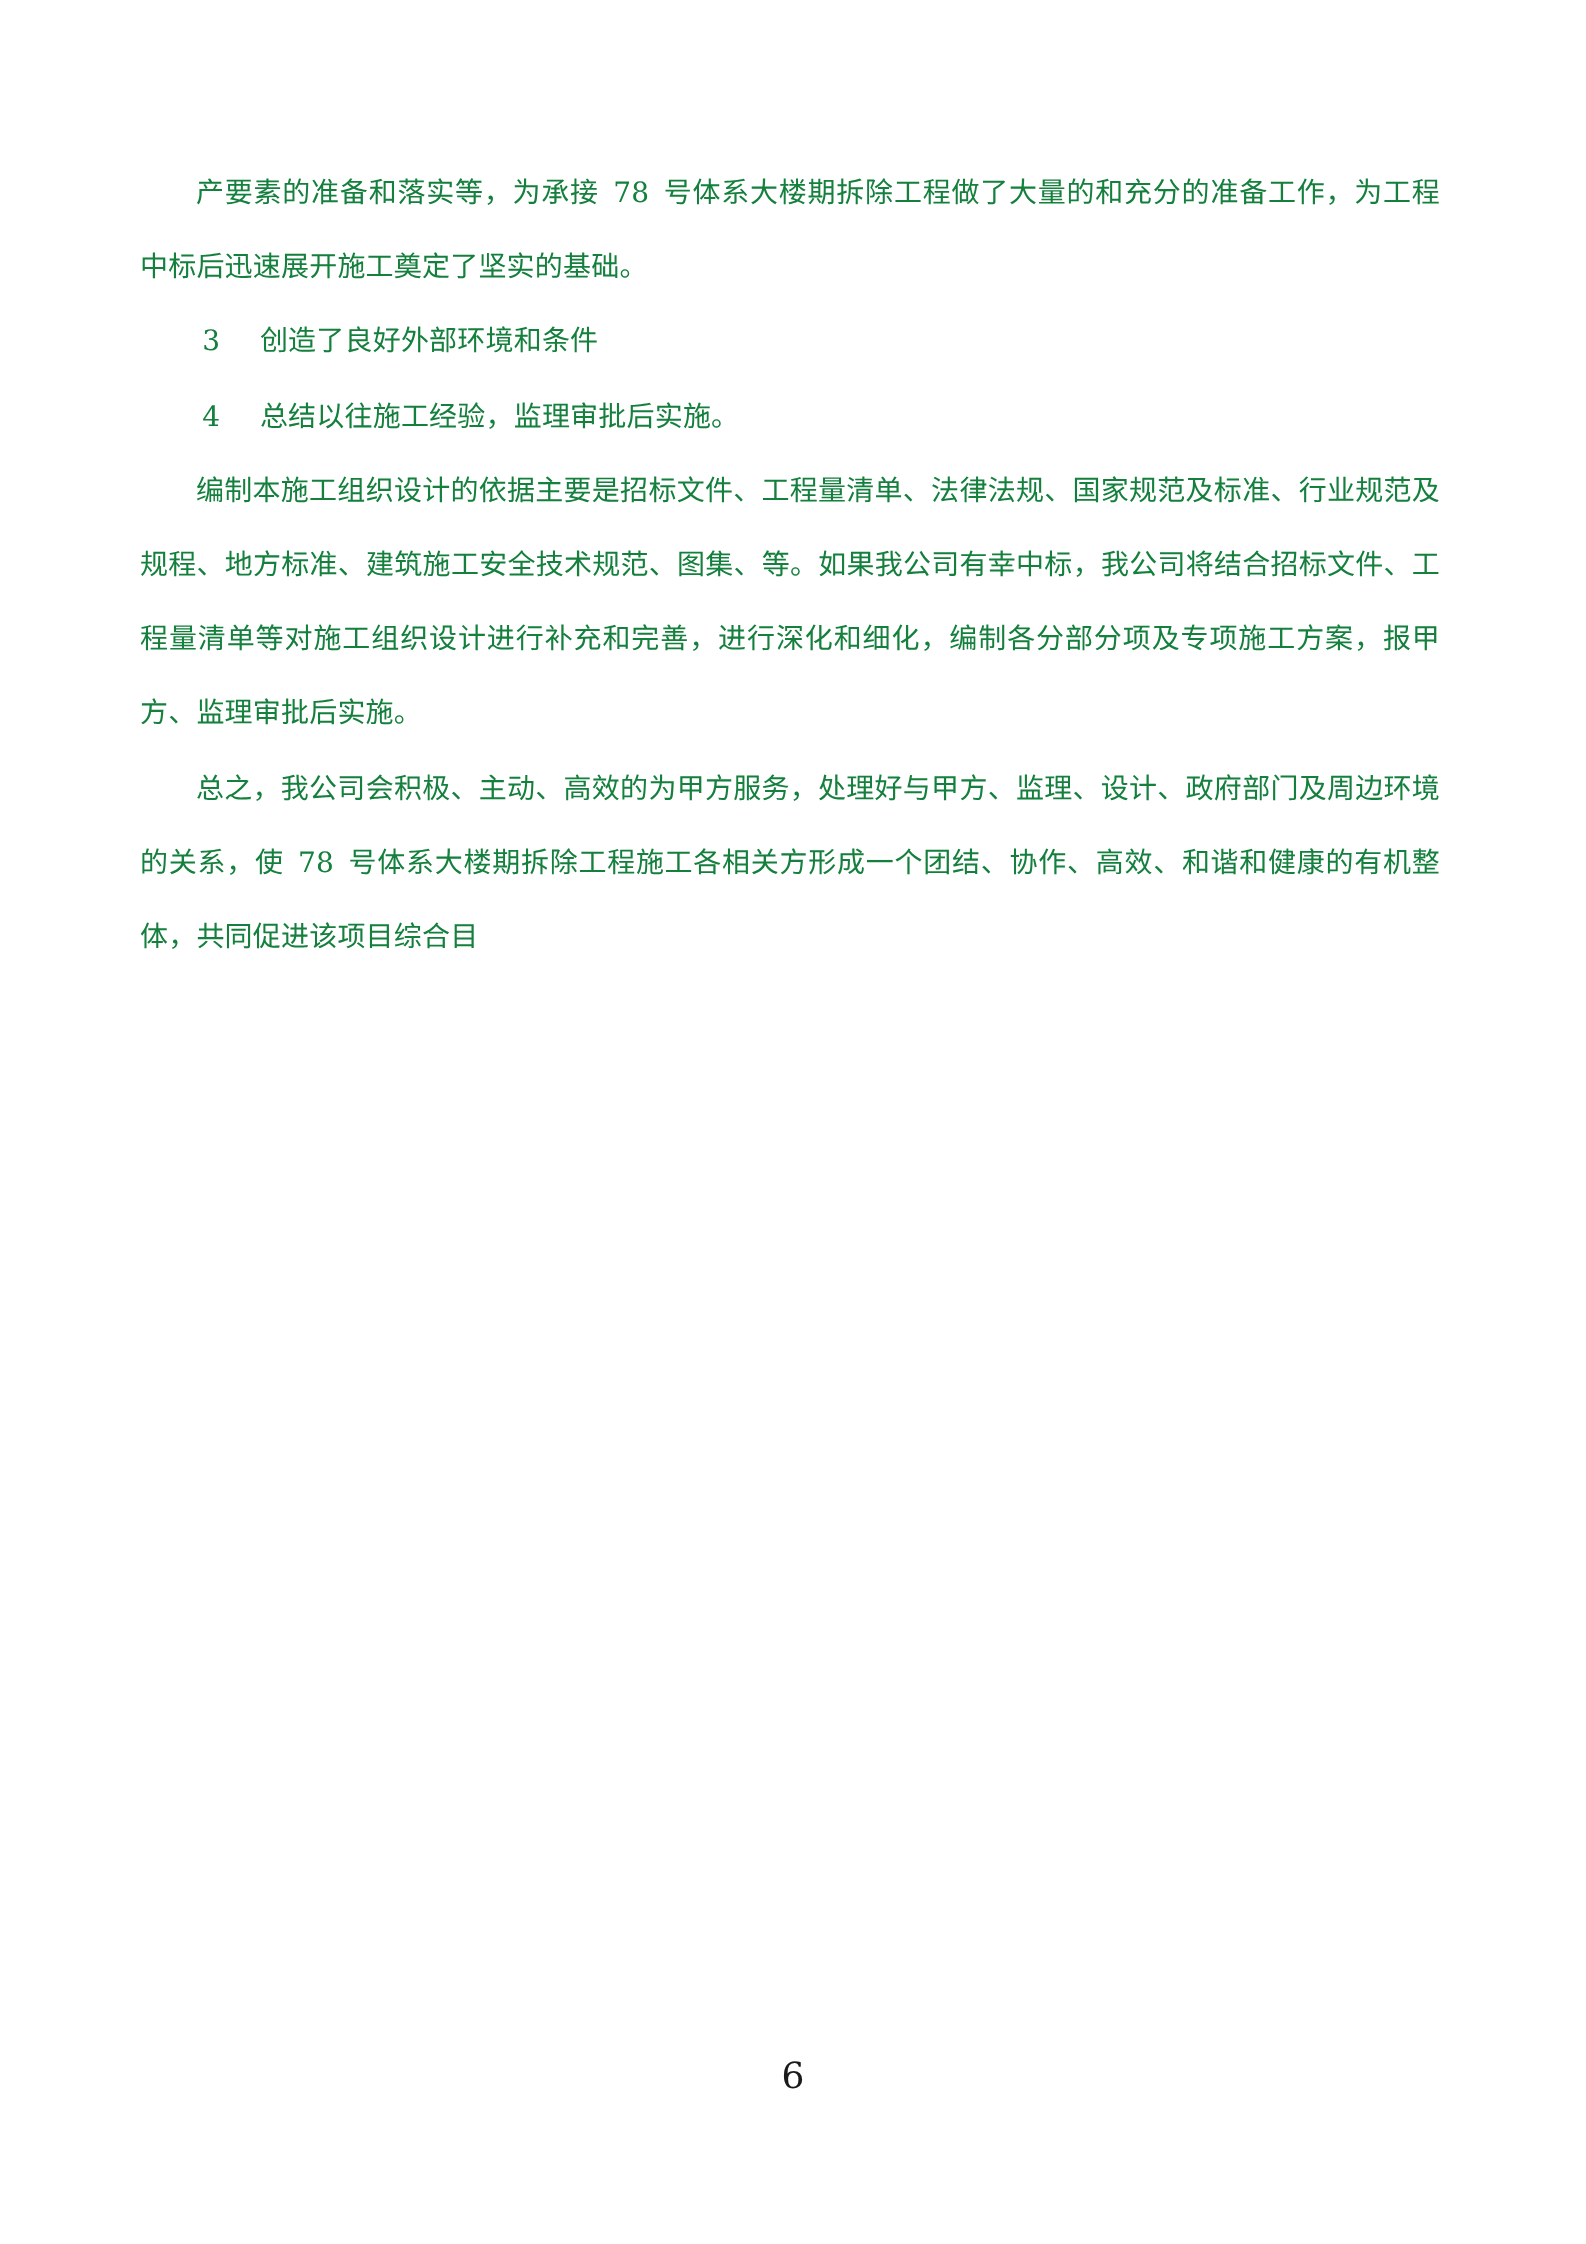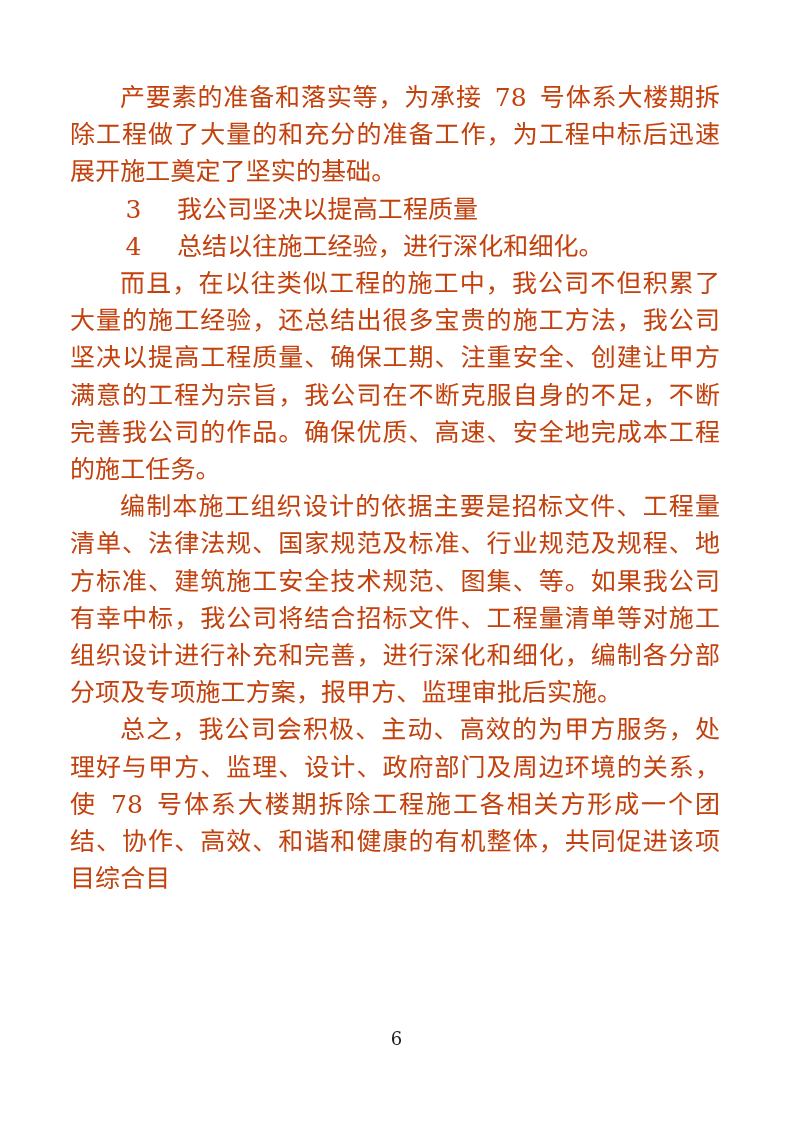--- a/index.html
+++ b/index.html
@@ -23,23 +23,23 @@
     position: absolute;
     left: 70px;
     top: 79px;
     width: 650px;
   }
 
   
   .para,
   .heading {
     font-family: "DejaVu Serif", "Liberation Serif", serif;
-    font-size: 25px;
+    font-size: 14px;
     line-height: 37.2px;
-    color: #c2410c;
+    color: #15803d;
     margin: 0;
     padding: 0;
     text-align: justify;
     text-justify: inter-ideograph;
     word-break: break-all;
     letter-spacing: 0.1px;
     -webkit-font-smoothing: antialiased;
   }
 
   
@@ -84,27 +84,26 @@
 </style>
 </head>
 <body>
 
 <div class="page">
 
   <div class="text-column">
 
     <p class="para">产要素的准备和落实等，为承接 <span class="latin">78</span> 号体系大楼期拆除工程做了大量的和充分的准备工作，为工程中标后迅速展开施工奠定了坚实的基础。</p>
 
-    <p class="heading"><span class="num"><span class="latin">3</span></span><span class="gap"></span><span>我公司坚决以提高工程质量</span></p>
+    <p class="heading"><span class="num"><span class="latin">3</span></span><span class="gap"></span><span>创造了良好外部环境和条件</span></p>
 
 
-    <p class="heading"><span class="num"><span class="latin">4</span></span><span class="gap"></span><span>总结以往施工经验，进行深化和细化。</span></p>
+    <p class="heading"><span class="num"><span class="latin">4</span></span><span class="gap"></span><span>总结以往施工经验，监理审批后实施。</span></p>
 
 
-    <p class="para">而且，在以往类似工程的施工中，我公司不但积累了大量的施工经验，还总结出很多宝贵的施工方法，我公司坚决以提高工程质量、确保工期、注重安全、创建让甲方满意的工程为宗旨，我公司在不断克服自身的不足，不断完善我公司的作品。确保优质、高速、安全地完成本工程的施工任务。</p>
 
 
     <p class="para">编制本施工组织设计的依据主要是招标文件、工程量清单、法律法规、国家规范及标准、行业规范及规程、地方标准、建筑施工安全技术规范、图集、等。如果我公司有幸中标，我公司将结合招标文件、工程量清单等对施工组织设计进行补充和完善，进行深化和细化，编制各分部分项及专项施工方案，报甲方、监理审批后实施。</p>
 
     <p class="para">总之，我公司会积极、主动、高效的为甲方服务，处理好与甲方、监理、设计、政府部门及周边环境的关系，使 <span class="latin">78</span> 号体系大楼期拆除工程施工各相关方形成一个团结、协作、高效、和谐和健康的有机整体，共同促进该项目综合目</p>
 
   </div>
 
   <div class="page-number">6</div>
 

